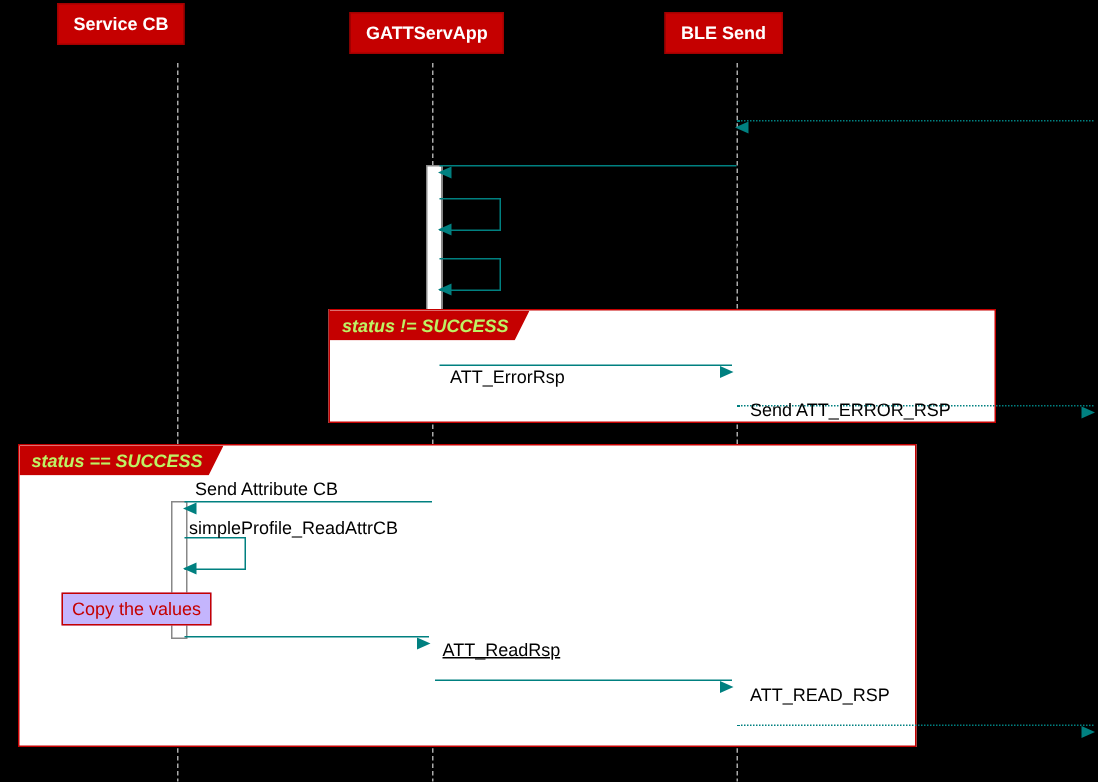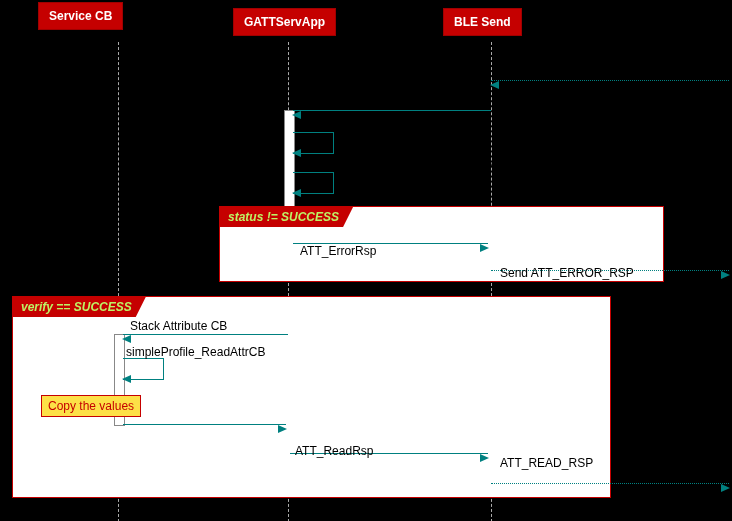--- a/index.html
+++ b/index.html
@@ -75,21 +75,21 @@
     border-top: 1px solid #008080;
     border-right: 1px solid #008080;
     border-bottom: 1px solid #008080;
   }
   .self-arrow .arrow-head-left {
     bottom: -4px;
     left: -1px;
   }
   .note {
     position: absolute;
-    background: #fde047;
+    background: #c4b5fd;
     border: 1px solid #c50000;
     padding: 3px 6px;
     color: #c50000;
   }
 </style>
 </head>
 <body>
 
 <div class="lifeline" style="left:38px;">
   <div class="lifeline-box">
@@ -138,42 +138,42 @@
   <div class="arrow-head-right"></div>
 </div>
 <div class="msg-label" style="left:300px;top:244px;">ATT_ErrorRsp</div>
 
 <div class="arrow arrow-line-dashed" style="left:491px;top:270px;width:238px;">
   <div class="arrow-head-right"></div>
 </div>
 <div class="msg-label" style="left:500px;top:238px;margin-top:28px;">Send ATT_ERROR_RSP</div>
 
 <div class="frame" style="left:12px;top:296px;width:597px;height:200px;">
-  <div class="frame-label">verify == SUCCESS</div>
+  <div class="frame-label">status == SUCCESS</div>
 </div>
 
 <div class="activation" style="left:114px;top:334px;width:9px;height:90px;"></div>
 
 <div class="arrow arrow-line-solid" style="left:123px;top:334px;width:165px;">
   <div class="arrow-head-left"></div>
 </div>
-<div class="msg-label" style="left:130px;top:319px;">Stack Attribute CB</div>
+<div class="msg-label" style="left:130px;top:319px;">Send Attribute CB</div>
 
 <div class="self-arrow" style="left:123px;top:358px;width:40px;height:20px;">
   <div class="arrow-head-left"></div>
 </div>
 <div class="msg-label" style="left:126px;top:345px;">simpleProfile_ReadAttrCB</div>
 
 <div class="note" style="left:41px;top:395px;">Copy the values</div>
 
 <div class="arrow arrow-line-solid" style="left:123px;top:424px;width:163px;">
   <div class="arrow-head-right"></div>
 </div>
 
 <div class="arrow arrow-line-solid" style="left:290px;top:453px;width:198px;">
   <div class="arrow-head-right"></div>
 </div>
-<div class="msg-label" style="left:295px;top:444px;">ATT_ReadRsp</div>
+<div class="msg-label" style="left:295px;top:426px;text-decoration:underline;">ATT_ReadRsp</div>
 
 <div class="arrow arrow-line-dashed" style="left:491px;top:483px;width:238px;">
   <div class="arrow-head-right"></div>
 </div>
 <div class="msg-label" style="left:500px;top:456px;">ATT_READ_RSP</div>
 
 </body></html>

